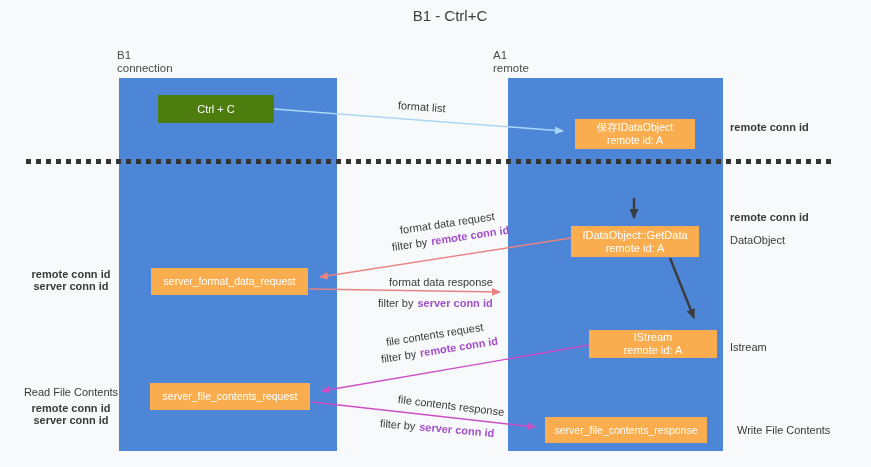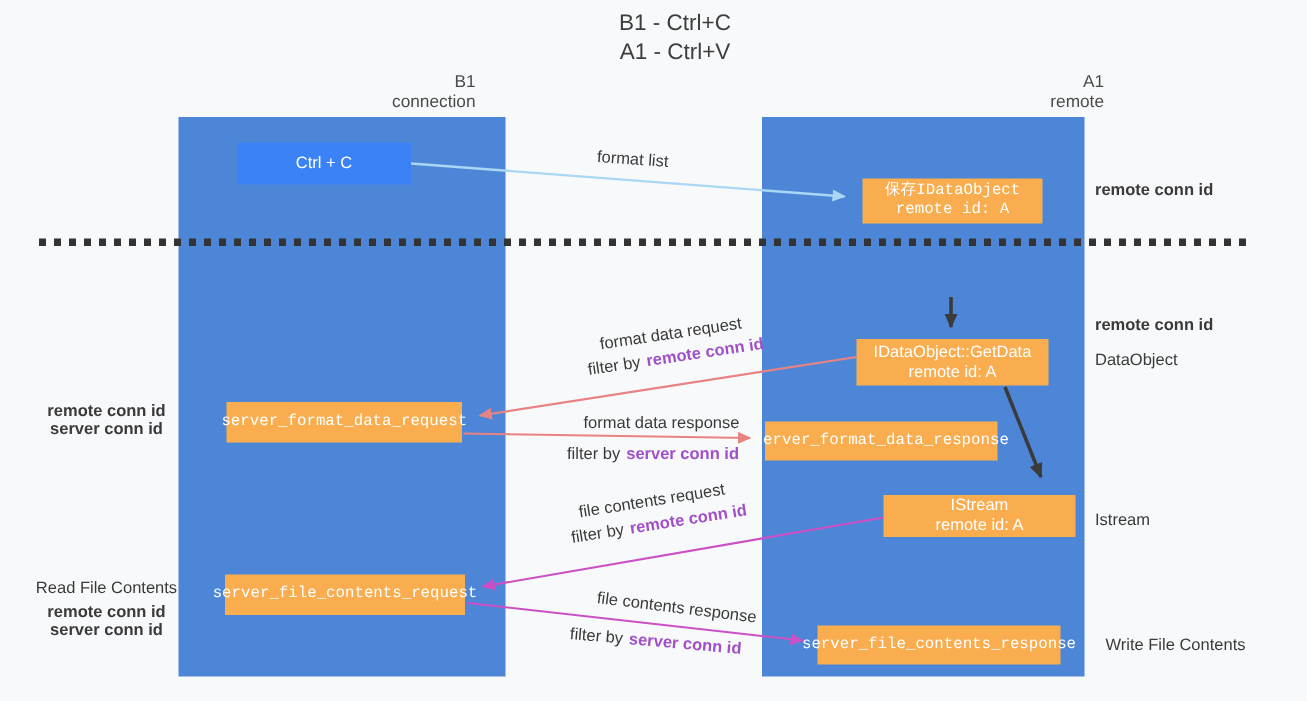--- a/index.html
+++ b/index.html
@@ -2,64 +2,63 @@
 <html><head>
 <meta charset="utf-8">
 <style>
   * { margin:0; padding:0; box-sizing:border-box; }
   body { background:#f8f9fa; font-family:"Liberation Sans", sans-serif; }
   .canvas { position:relative; width:871px; height:467px; background:#f8f9fa; overflow:hidden; }
 
   .title { position:absolute; left:335px; top:6px; width:230px; text-align:center;
            font-size:15px; line-height:19px; color:#3d3d3d; }
 
-  .lane-header { position:absolute; width:200px; text-align:right; top:49px;
+  .lane-header { position:absolute; width:200px; text-align:left; top:49px;
                  font-size:11.5px; line-height:13px; color:#4a4a4a; }
 
   .lane { position:absolute; top:78px; height:373px; background:#4d86d6; z-index:1; }
   .lane-left  { left:119px; width:218px; }
   .lane-right { left:508px; width:215px; }
 
   .dashed-line { position:absolute; left:26px; top:159px; width:807px; height:4.5px; z-index:6;
     background:repeating-linear-gradient(90deg,#333 0 5px,transparent 5px 10px); }
 
   .arrow-layer { position:absolute; left:0; top:0; z-index:4; }
 
   .node { position:absolute; z-index:5; display:flex; flex-direction:column;
           align-items:center; justify-content:center; color:#fff; text-align:center;
           font-size:11px; line-height:13px; }
-  .node.green  { background:#3b82f6; }
+  .node.green  { background:#4d7c0f; }
   .node.orange { background:#f9ad4e; }
-  .node .small { font-size:10.5px;font-family:Liberation Mono, monospace; }
+  .node .small { font-size:10.5px; }
 
   .arrow-label { position:absolute; z-index:7; white-space:nowrap; font-size:11px;
                  color:#3a3a3a; transform-origin:left center; }
   .filter-key { font-weight:bold; margin-left:4px; }
   .purple { color:#a14fc9; }
   .greenc { color:#53ae53; }
 
   .side-label { position:absolute; z-index:7; font-size:11px; white-space:nowrap; color:#3a3a3a; }
   .side-label.bold { font-weight:bold; }
   .left-col { left:4px; width:134px; text-align:center; }
 </style>
 </head>
 <body>
 
 <div class="canvas">
 
   <div class="title">
     <div>B1 - Ctrl+C</div>
-    <div>A1 - Ctrl+V</div>
   </div>
 
   <div class="lane-header" style="left:117px">
     <div>B1</div>
     <div>connection</div>
   </div>
-  <div class="lane-header" style="left:536px">
+  <div class="lane-header" style="left:493px">
     <div>A1</div>
     <div>remote</div>
   </div>
 
   <div class="lane lane-left"></div>
   <div class="lane lane-right"></div>
 
   <div class="dashed-line"></div>
 
   <svg class="arrow-layer" width="871" height="467">
@@ -98,23 +97,20 @@
 
   <div class="node orange" style="left:571px;top:226px;width:128px;height:31px">
     <span>IDataObject::GetData</span>
     <span>remote id: A</span>
   </div>
 
   <div class="node orange" style="left:151px;top:268px;width:157px;height:27px">
     <span class="small">server_format_data_request</span>
   </div>
 
-  <div class="node orange" style="left:510px;top:281px;width:155px;height:26px">
-    <span class="small">server_format_data_response</span>
-  </div>
 
   <div class="node orange" style="left:589px;top:330px;width:128px;height:28px">
     <span>IStream</span>
     <span>remote id: A</span>
   </div>
 
   <div class="node orange" style="left:545px;top:417px;width:162px;height:26px">
     <span class="small">server_file_contents_response</span>
   </div>
 

